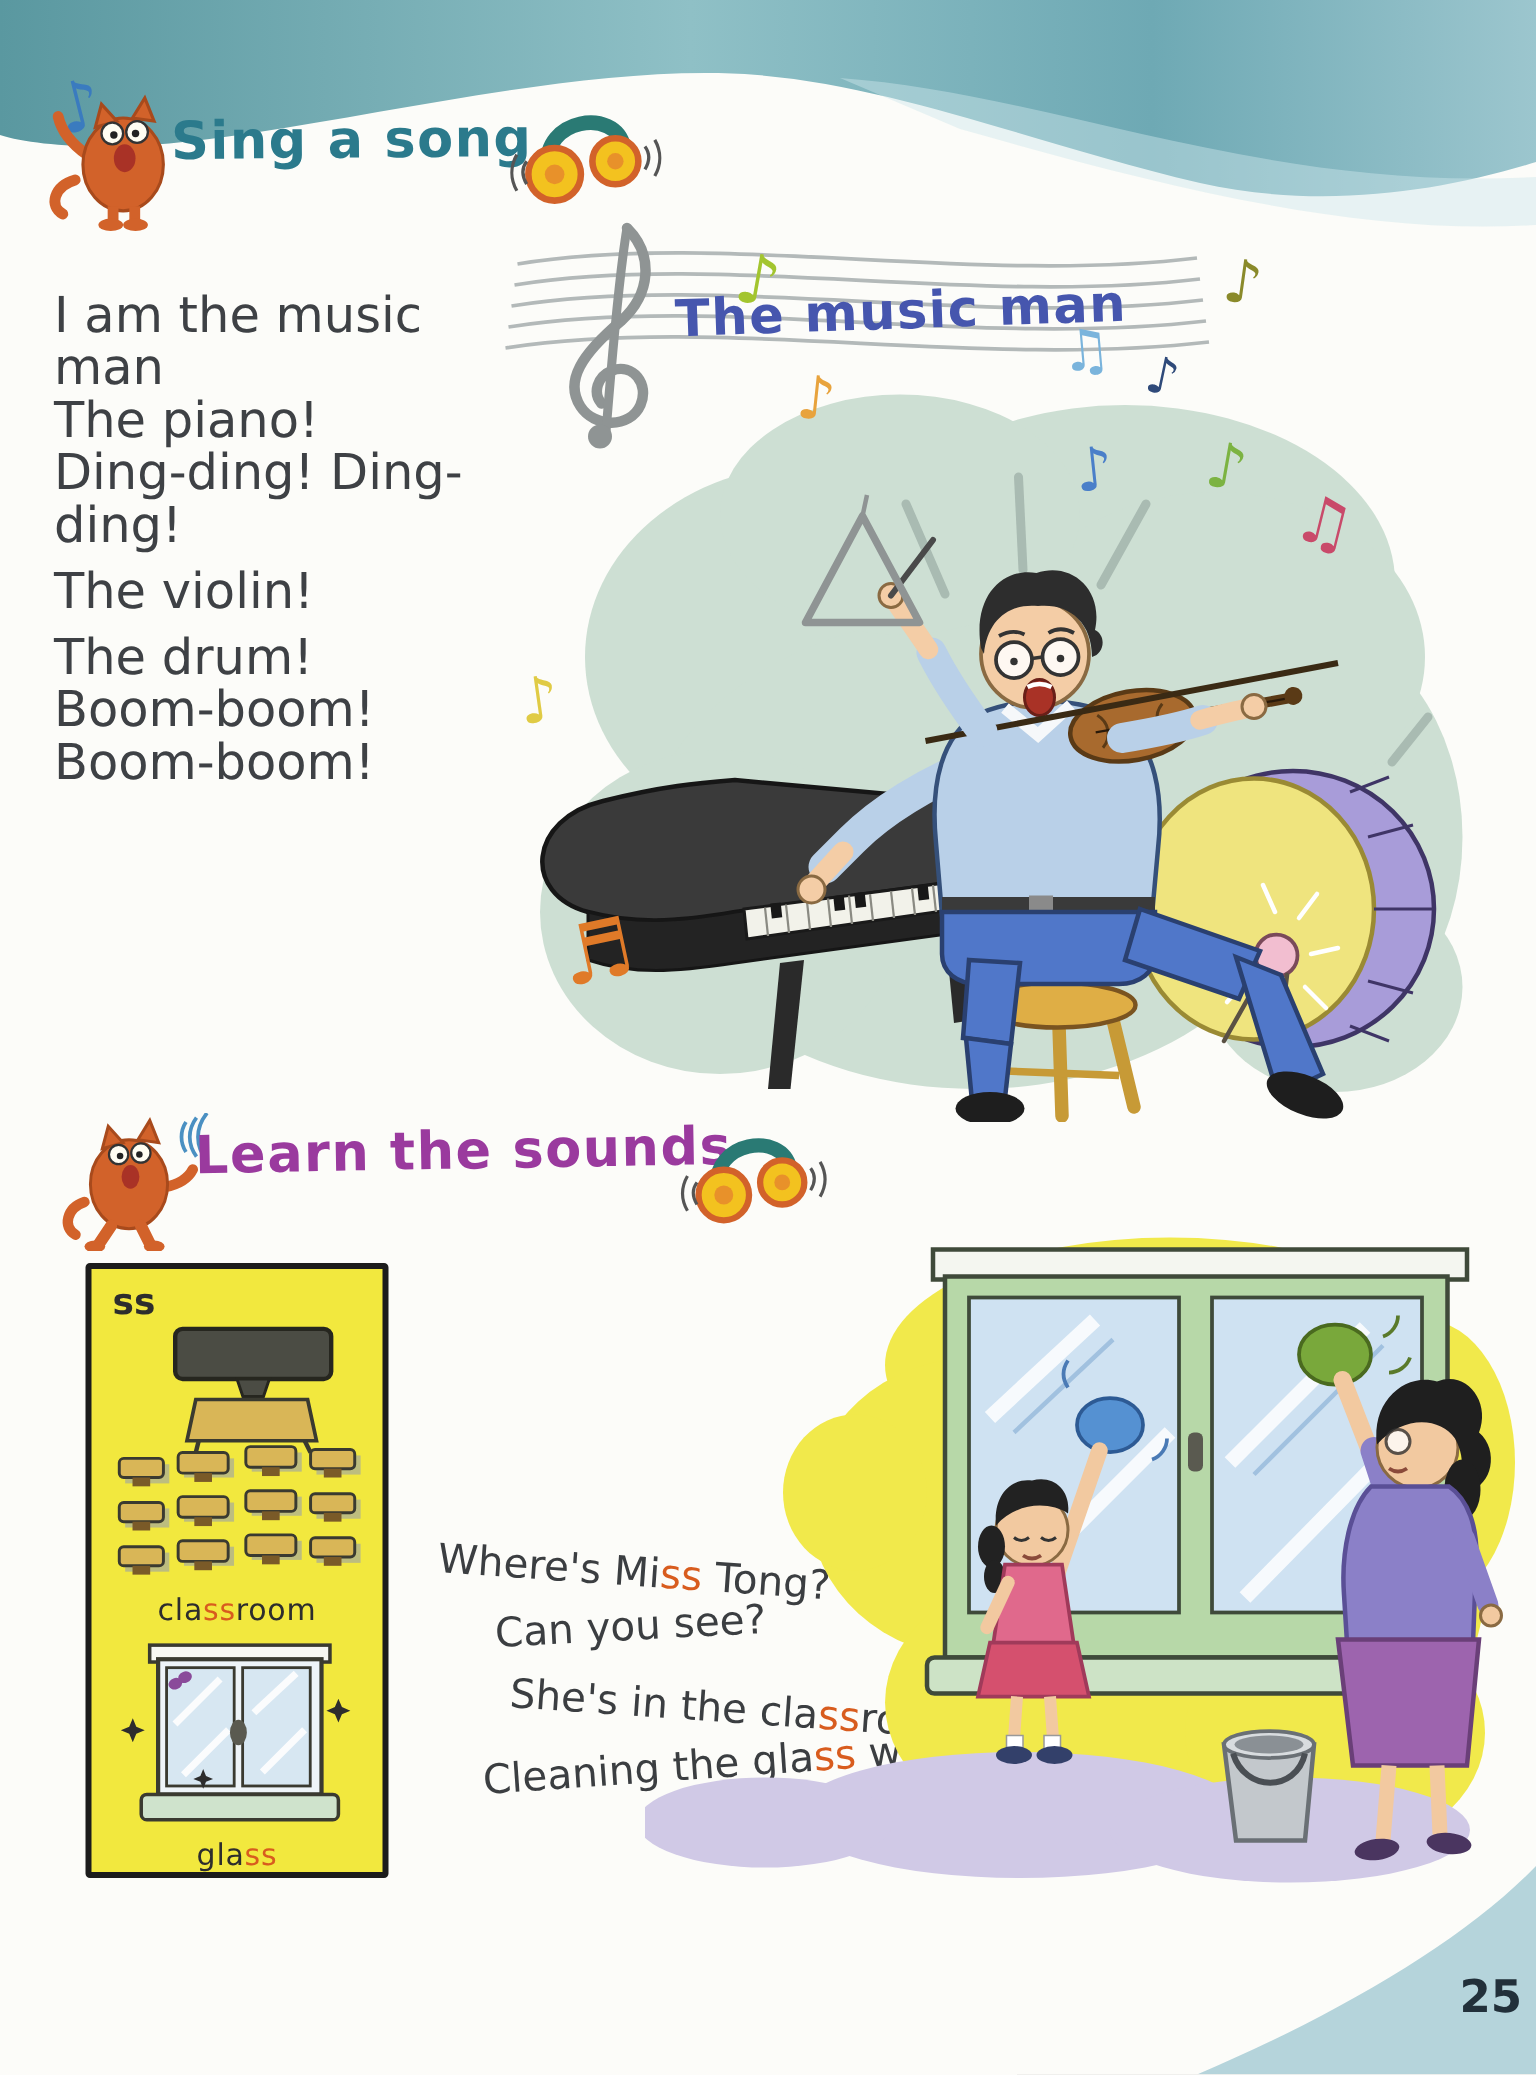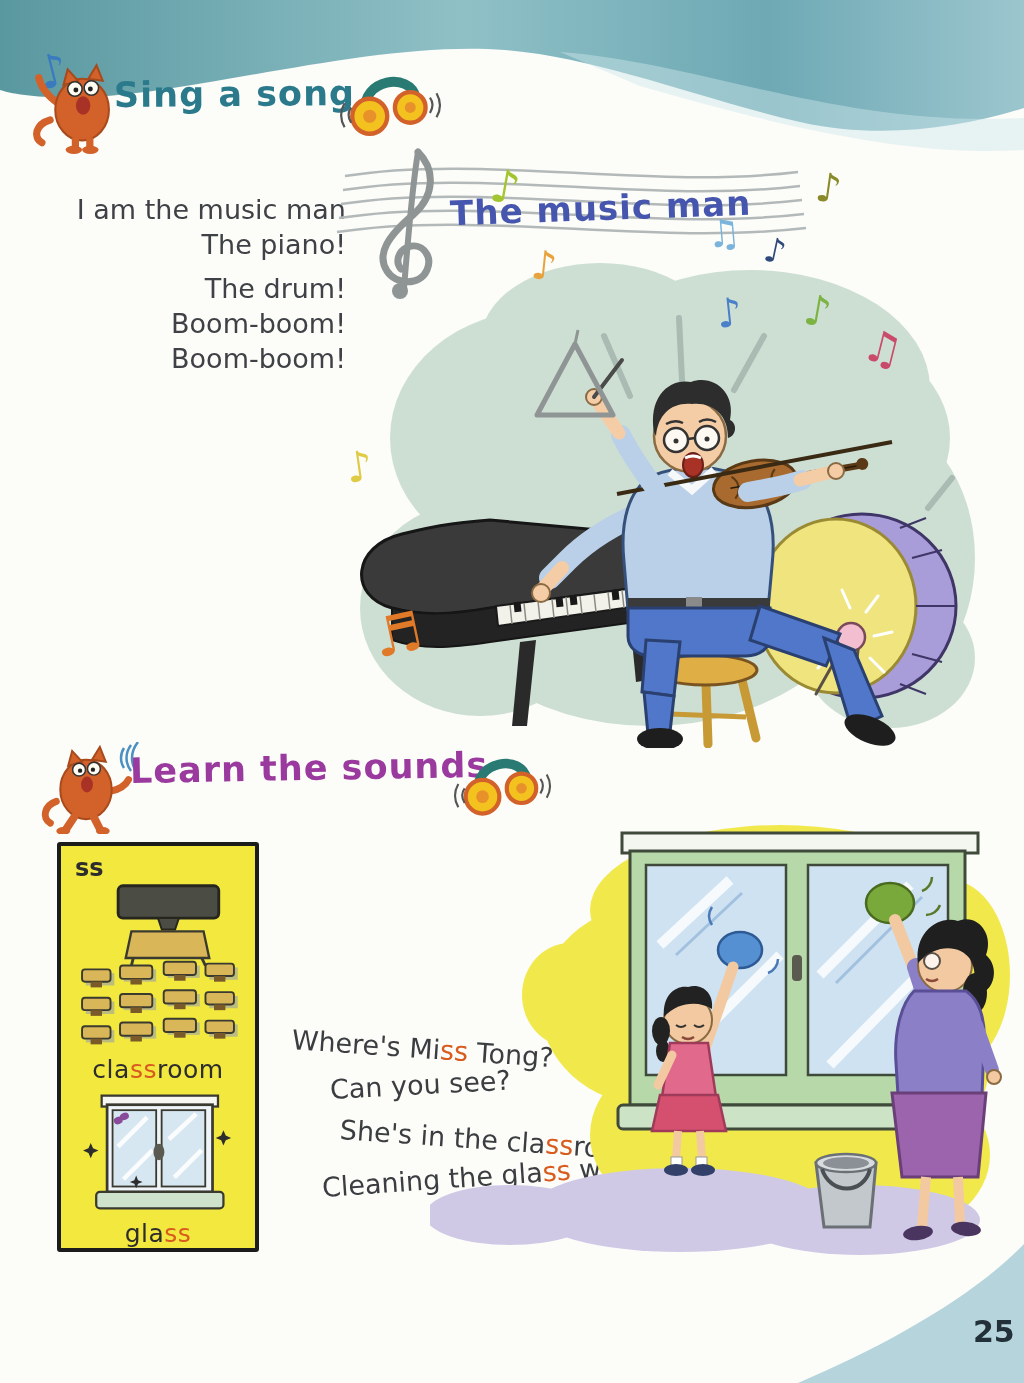--- a/index.html
+++ b/index.html
@@ -9,30 +9,30 @@
     font-family:"DejaVu Sans","Liberation Sans",sans-serif;
     color:#43464a;
   }
   .abs{position:absolute;}
   
   .sing-title{left:114px;top:74px;font-size:35px;font-weight:bold;color:#2b7a8c;letter-spacing:1px;transform:rotate(-.5deg);}
   .song-title{left:450px;top:188px;font-size:34px;font-weight:bold;color:#4656ae;transform:rotate(-2deg);letter-spacing:1px;}
   .learn-title{left:130px;top:748px;font-size:35px;font-weight:bold;color:#9a3a9e;letter-spacing:1px;transform:rotate(-1deg);}
   .blue-note{left:38px;top:44px;font-size:46px;color:#3a7bbf;transform:rotate(-14deg);}
   
-  .lyrics{left:36px;top:192px;width:310px;font-size:27px;line-height:35px;color:#3e4145;text-align:right;}
+  .lyrics{left:36px;top:192px;width:310px;font-size:33px;line-height:35px;color:#3e4145;}
   .stanza{margin-bottom:9px;}
   
   .sound-card{
     left:57px;top:842px;width:202px;height:410px;box-sizing:border-box;
     background:#f2e83e;border:4px solid #1c1c1c;border-radius:3px;
     display:flex;flex-direction:column;align-items:center;
   }
   .digraph{align-self:flex-start;margin:8px 0 0 14px;font-size:24px;font-weight:bold;color:#2d2d2d;}
-  .word{font-size:25px;color:#2d2d2d;letter-spacing:.5px;}
+  .word{font-size:20px;color:#2d2d2d;letter-spacing:.5px;}
   .hl{color:#d85c1e;}
   
   .rhyme-line{font-size:27px;color:#3b3e41;white-space:nowrap;transform-origin:left center;}
   .rl1{left:292px;top:1024px;transform:rotate(4deg);}
   .rl2{left:330px;top:1074px;transform:rotate(-3deg);}
   .rl3{left:340px;top:1114px;transform:rotate(4deg);}
   .rl4{left:322px;top:1172px;transform:rotate(-4deg);}
   
   .page-number{left:973px;top:1314px;font-size:30px;font-weight:bold;color:#22303a;}
   svg{display:block;}
@@ -80,22 +80,24 @@
     <circle cx="66" cy="40" r="14" fill="#f3c21f" stroke="#d2622a" stroke-width="4"></circle>
     <circle cx="66" cy="40" r="5" fill="#e8912a"></circle>
     <path d="M12,54 C9,49 9,44 12,40 M6,58 C2,51 2,43 6,36" stroke="#555" fill="none" stroke-width="2"></path>
     <path d="M84,45 C87,40 87,35 84,31 M90,49 C94,42 94,34 90,27" stroke="#555" fill="none" stroke-width="2"></path>
   </svg>
 
   <div class="abs lyrics">
     <div class="stanza">
       <div>I am the music man</div>
       <div>The piano!</div>
+      <div>Ding-ding! Ding-ding!</div>
     </div>
     <div class="stanza">
+      <div>The violin!</div>
     </div>
     <div class="stanza">
       <div>The drum!</div>
       <div>Boom-boom!</div>
       <div>Boom-boom!</div>
     </div>
   </div>
 
   <svg class="abs" style="left:330px;top:138px" width="650" height="610" viewBox="0 0 650 610">
 

